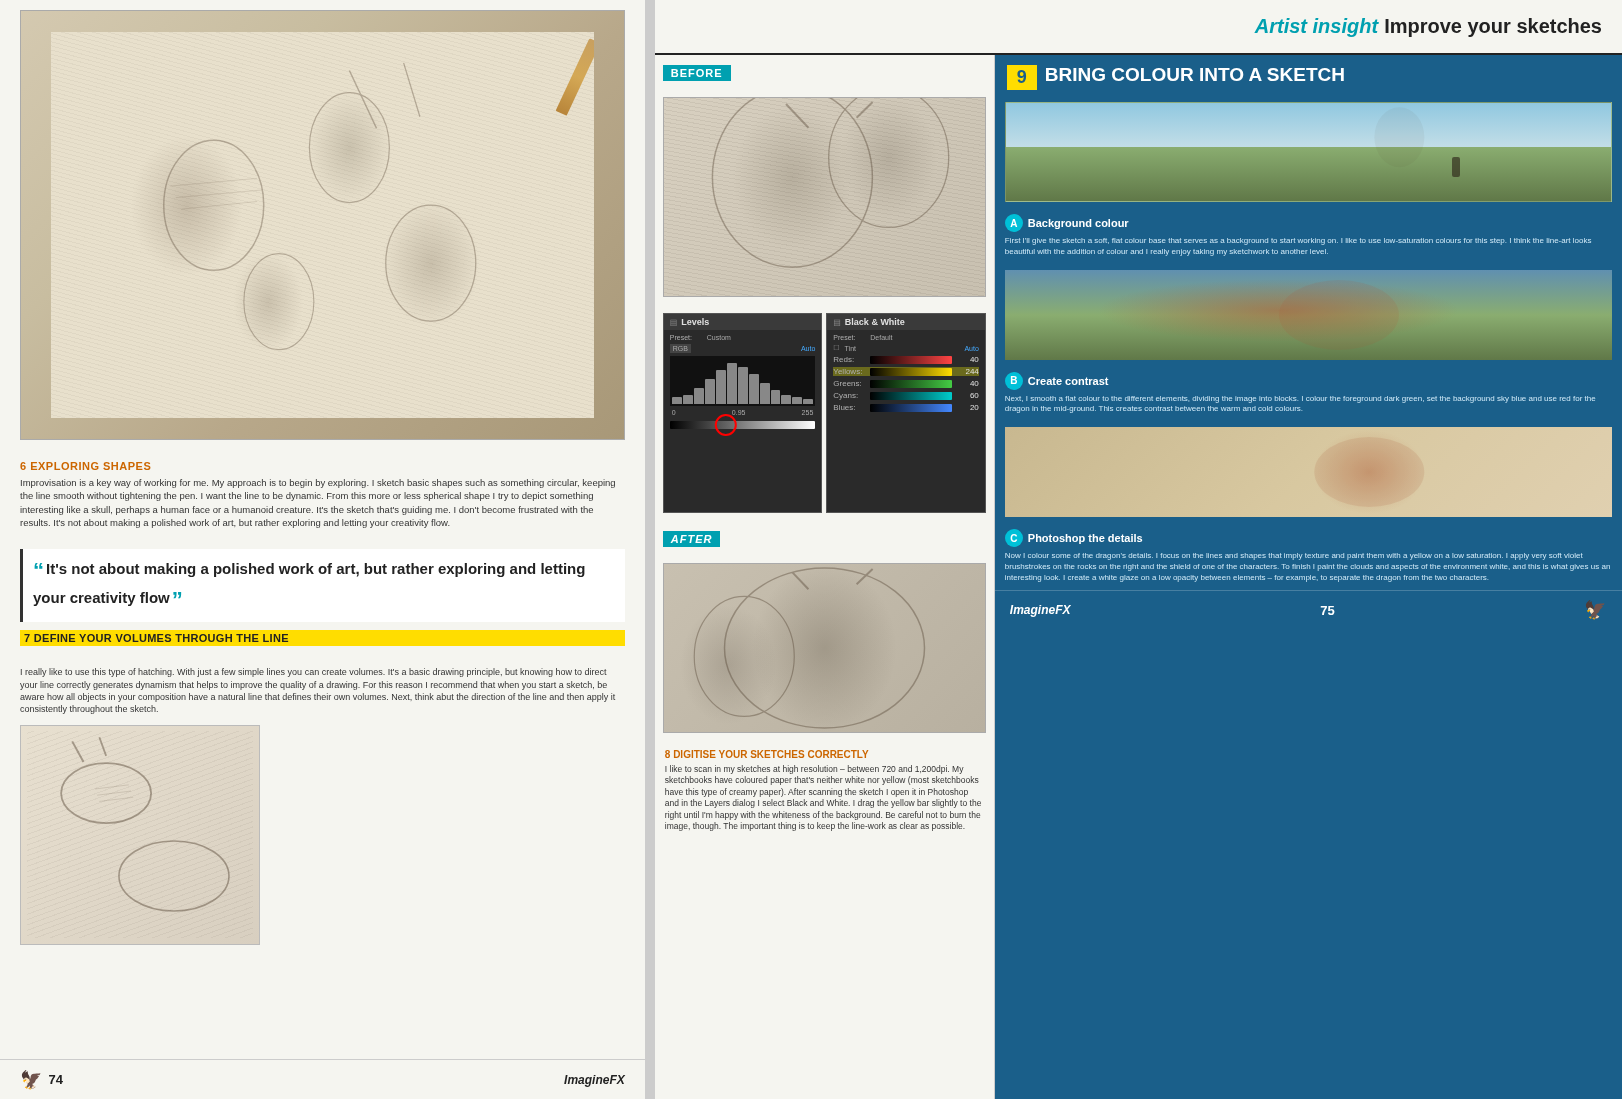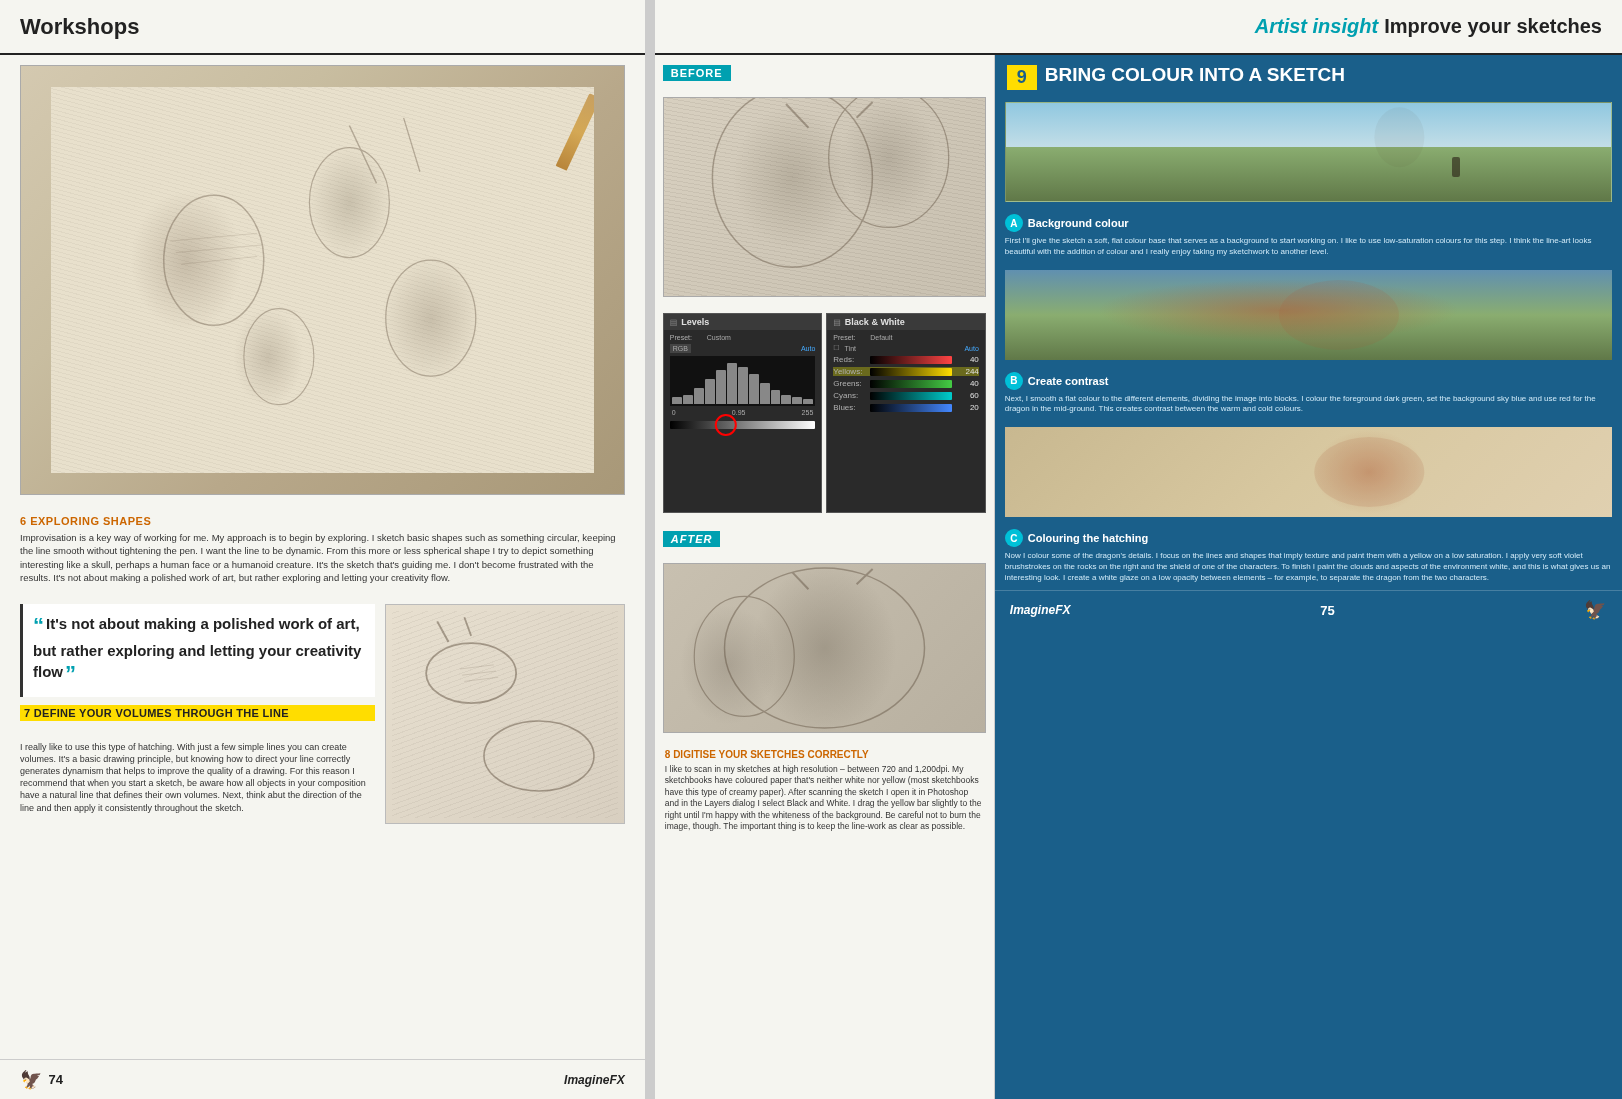--- a/index.html
+++ b/index.html
@@ -175,20 +175,21 @@
       font-size: 22px;
       color: #00a0b0;
       font-weight: bold;
       vertical-align: -4px;
       margin-left: 2px;
     }
 
     
     .middle-row {
       display: flex;
+      flex-direction: column;
       gap: 10px;
     }
 
     .section-7 {
       flex: 1;
       display: flex;
       flex-direction: column;
       gap: 4px;
     }
     .section-title-7 {
@@ -641,23 +642,20 @@
     }
 
     .highlight-row {
       background: rgba(255,255,0,0.3);
     }
   </style>
 </head>
 <body>
 
 <div class="page-left">
-  <div class="header-left">
-    <h1>Workshops</h1>
-  </div>
 
   <div class="left-content">
 
     <div class="sketch-image">
       <div class="sketch-image-inner">
         <div class="sketch-faces"></div>
         <div class="sketch-lines"></div>
 
         <svg width="100%" height="100%" style="position:absolute;inset:0;opacity:0.35">
           <ellipse cx="30%" cy="45%" rx="50" ry="65" fill="none" stroke="#554433" stroke-width="1.5"></ellipse>
@@ -931,21 +929,21 @@
           <div class="thumb-c-dragon"></div>
           <svg width="100%" height="100%" style="position:absolute;inset:0;opacity:0.4">
             <ellipse cx="60%" cy="50%" rx="55" ry="35" fill="rgba(160,70,40,0.3)"></ellipse>
           </svg>
         </div>
       </div>
 
       <div class="step-section">
         <div class="step-header-row">
           <span class="step-letter">C</span>
-          <span class="step-label">Colouring the hatching</span>
+          <span class="step-label">Photoshop the details</span>
         </div>
         <div class="step-body">Now I colour some of the dragon's details. I focus on the lines and shapes that imply texture and paint them with a yellow on a low saturation. I apply very soft violet brushstrokes on the rocks on the right and the shield of one of the characters. To finish I paint the clouds and aspects of the environment white, and this is what gives us an interesting look. I create a white glaze on a low opacity between elements – for example, to separate the dragon from the two characters.</div>
       </div>
 
       <div class="page-footer-right">
         <span class="footer-brand-right">ImagineFX</span>
         <span class="footer-page-right">75</span>
         <span class="footer-bird-right">🦅</span>
       </div>
     </div>

